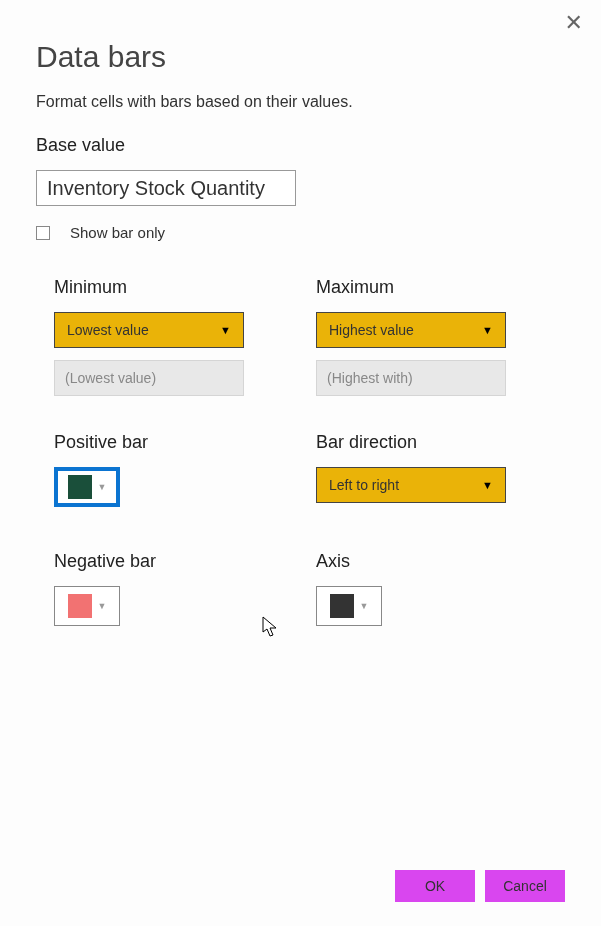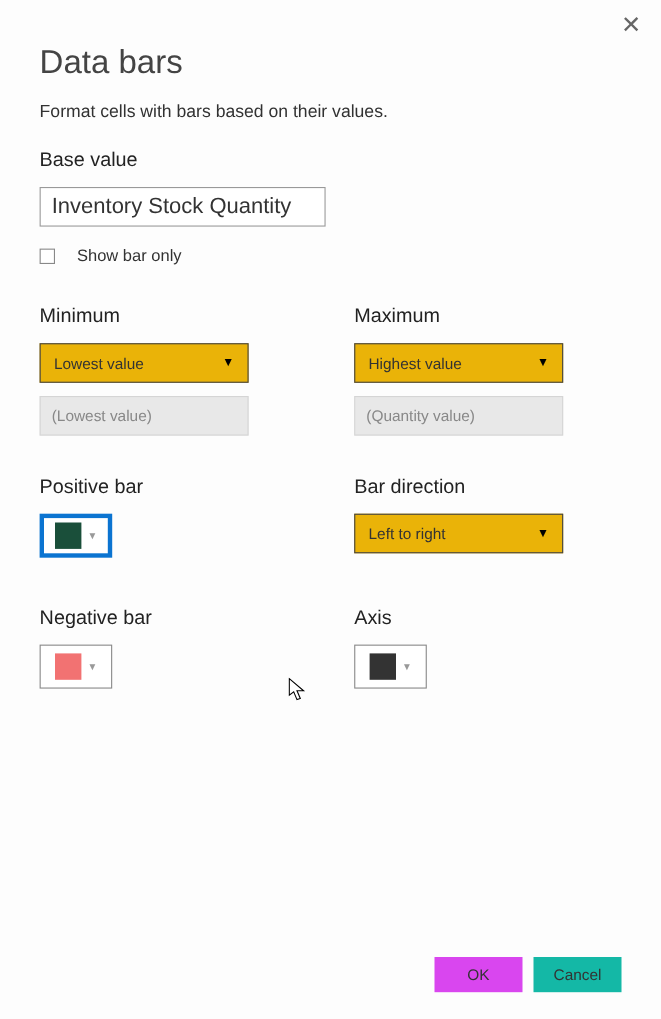--- a/index.html
+++ b/index.html
@@ -67,22 +67,23 @@
       border: 1px solid #888;
       background: #fff;
       cursor: pointer;
     }
     .checkbox-label {
       font-size: 15px;
       color: #323232;
     }
     .two-col {
       display: flex;
-      gap: 60px;
+      gap: 36px;
       margin-bottom: 36px;
+      margin-left: 18px;
     }
     .col {
       flex: 0 0 auto;
       width: 190px;
     }
     .col-right {
       width: 190px;
       margin-left: 36px;
     }
     .dropdown {
@@ -150,21 +151,21 @@
       border: none;
       font-size: 14px;
       cursor: pointer;
       font-family: inherit;
     }
     .btn-primary {
       background: #d946ef;
       color: #333;
     }
     .btn-secondary {
-      background: #14b8a6;
+      background: #d946ef;
       color: #333;
     }
     .cursor-img {
       position: absolute;
       left: 262px;
       top: 616px;
       pointer-events: none;
     }
   </style>
 </head>
@@ -201,21 +202,21 @@
         <span>(Lowest value)</span>
       </div>
     </div>
     <div class="col col-right">
       <div class="section-label">Maximum</div>
       <div class="dropdown">
         <span>Highest value</span>
         <span class="caret">▼</span>
       </div>
       <div class="disabled-input">
-        <span>(Quantity value)</span>
+        <span>(Highest with)</span>
       </div>
     </div>
   </div>
 
   <div class="two-col">
     <div class="col">
       <div class="section-label">Positive bar</div>
       <div class="color-picker selected">
         <div class="color-swatch" style="background:#1a4f3a"></div>
         <span class="color-caret">▼</span>

